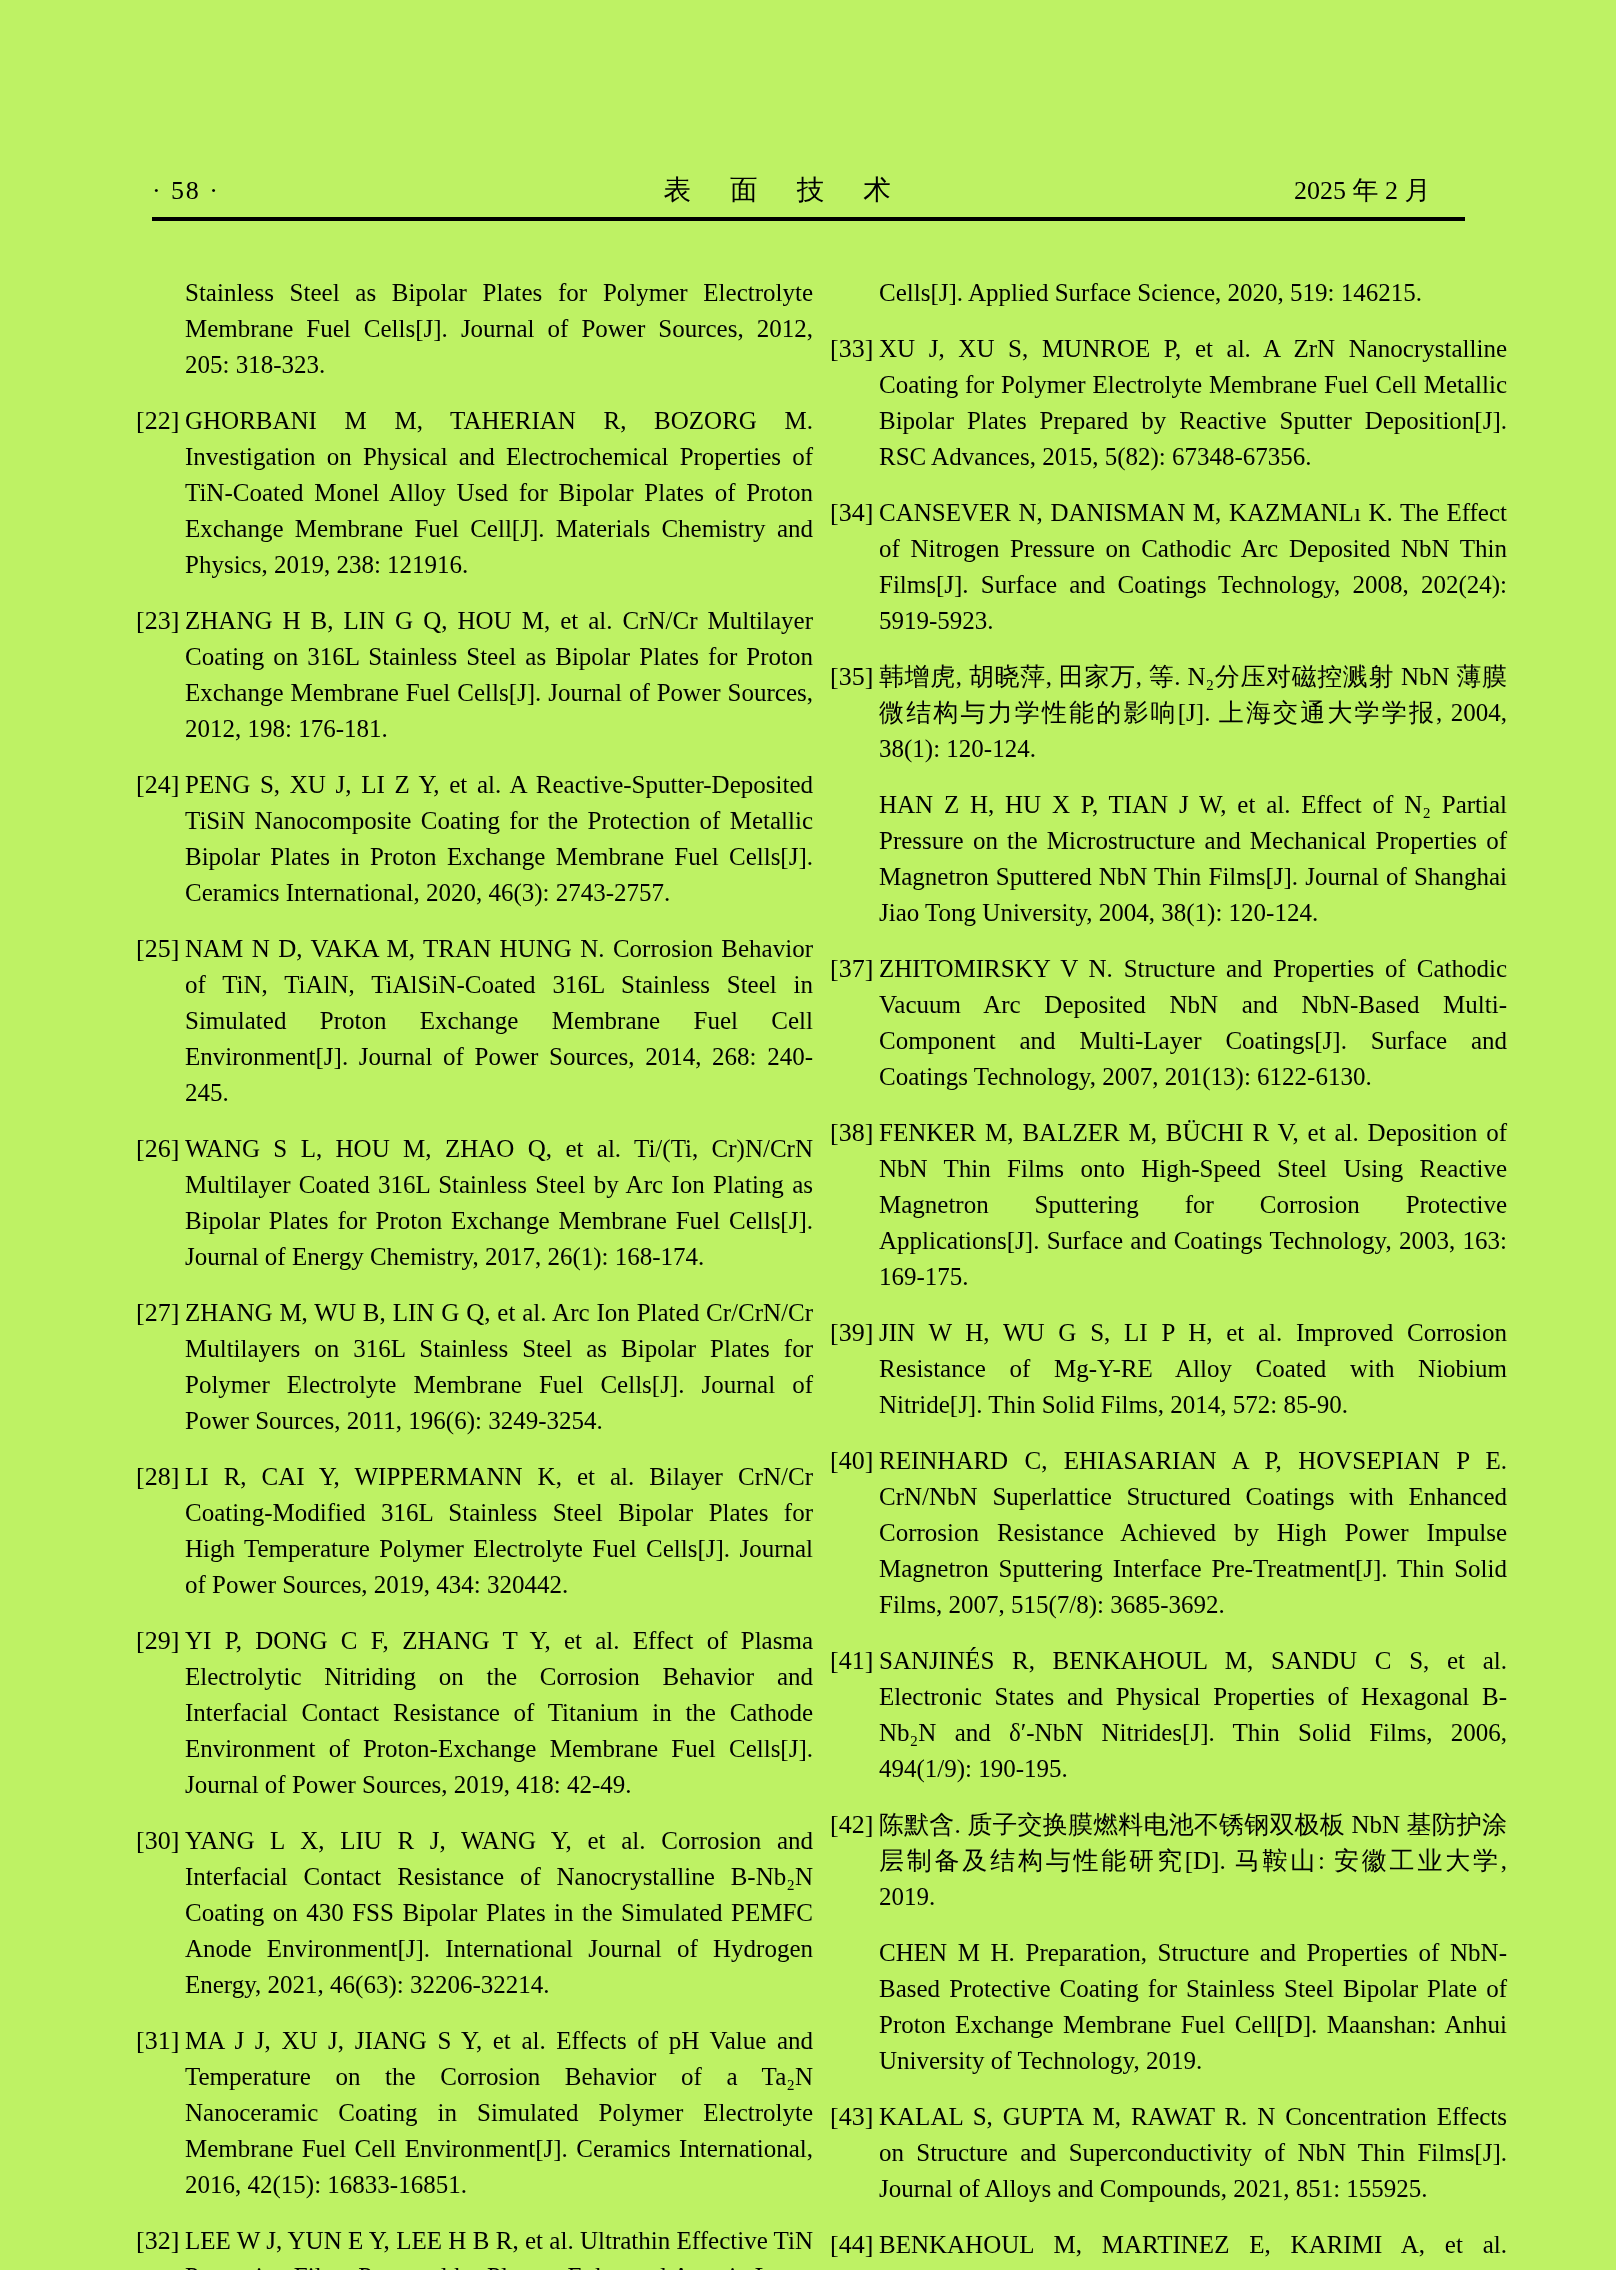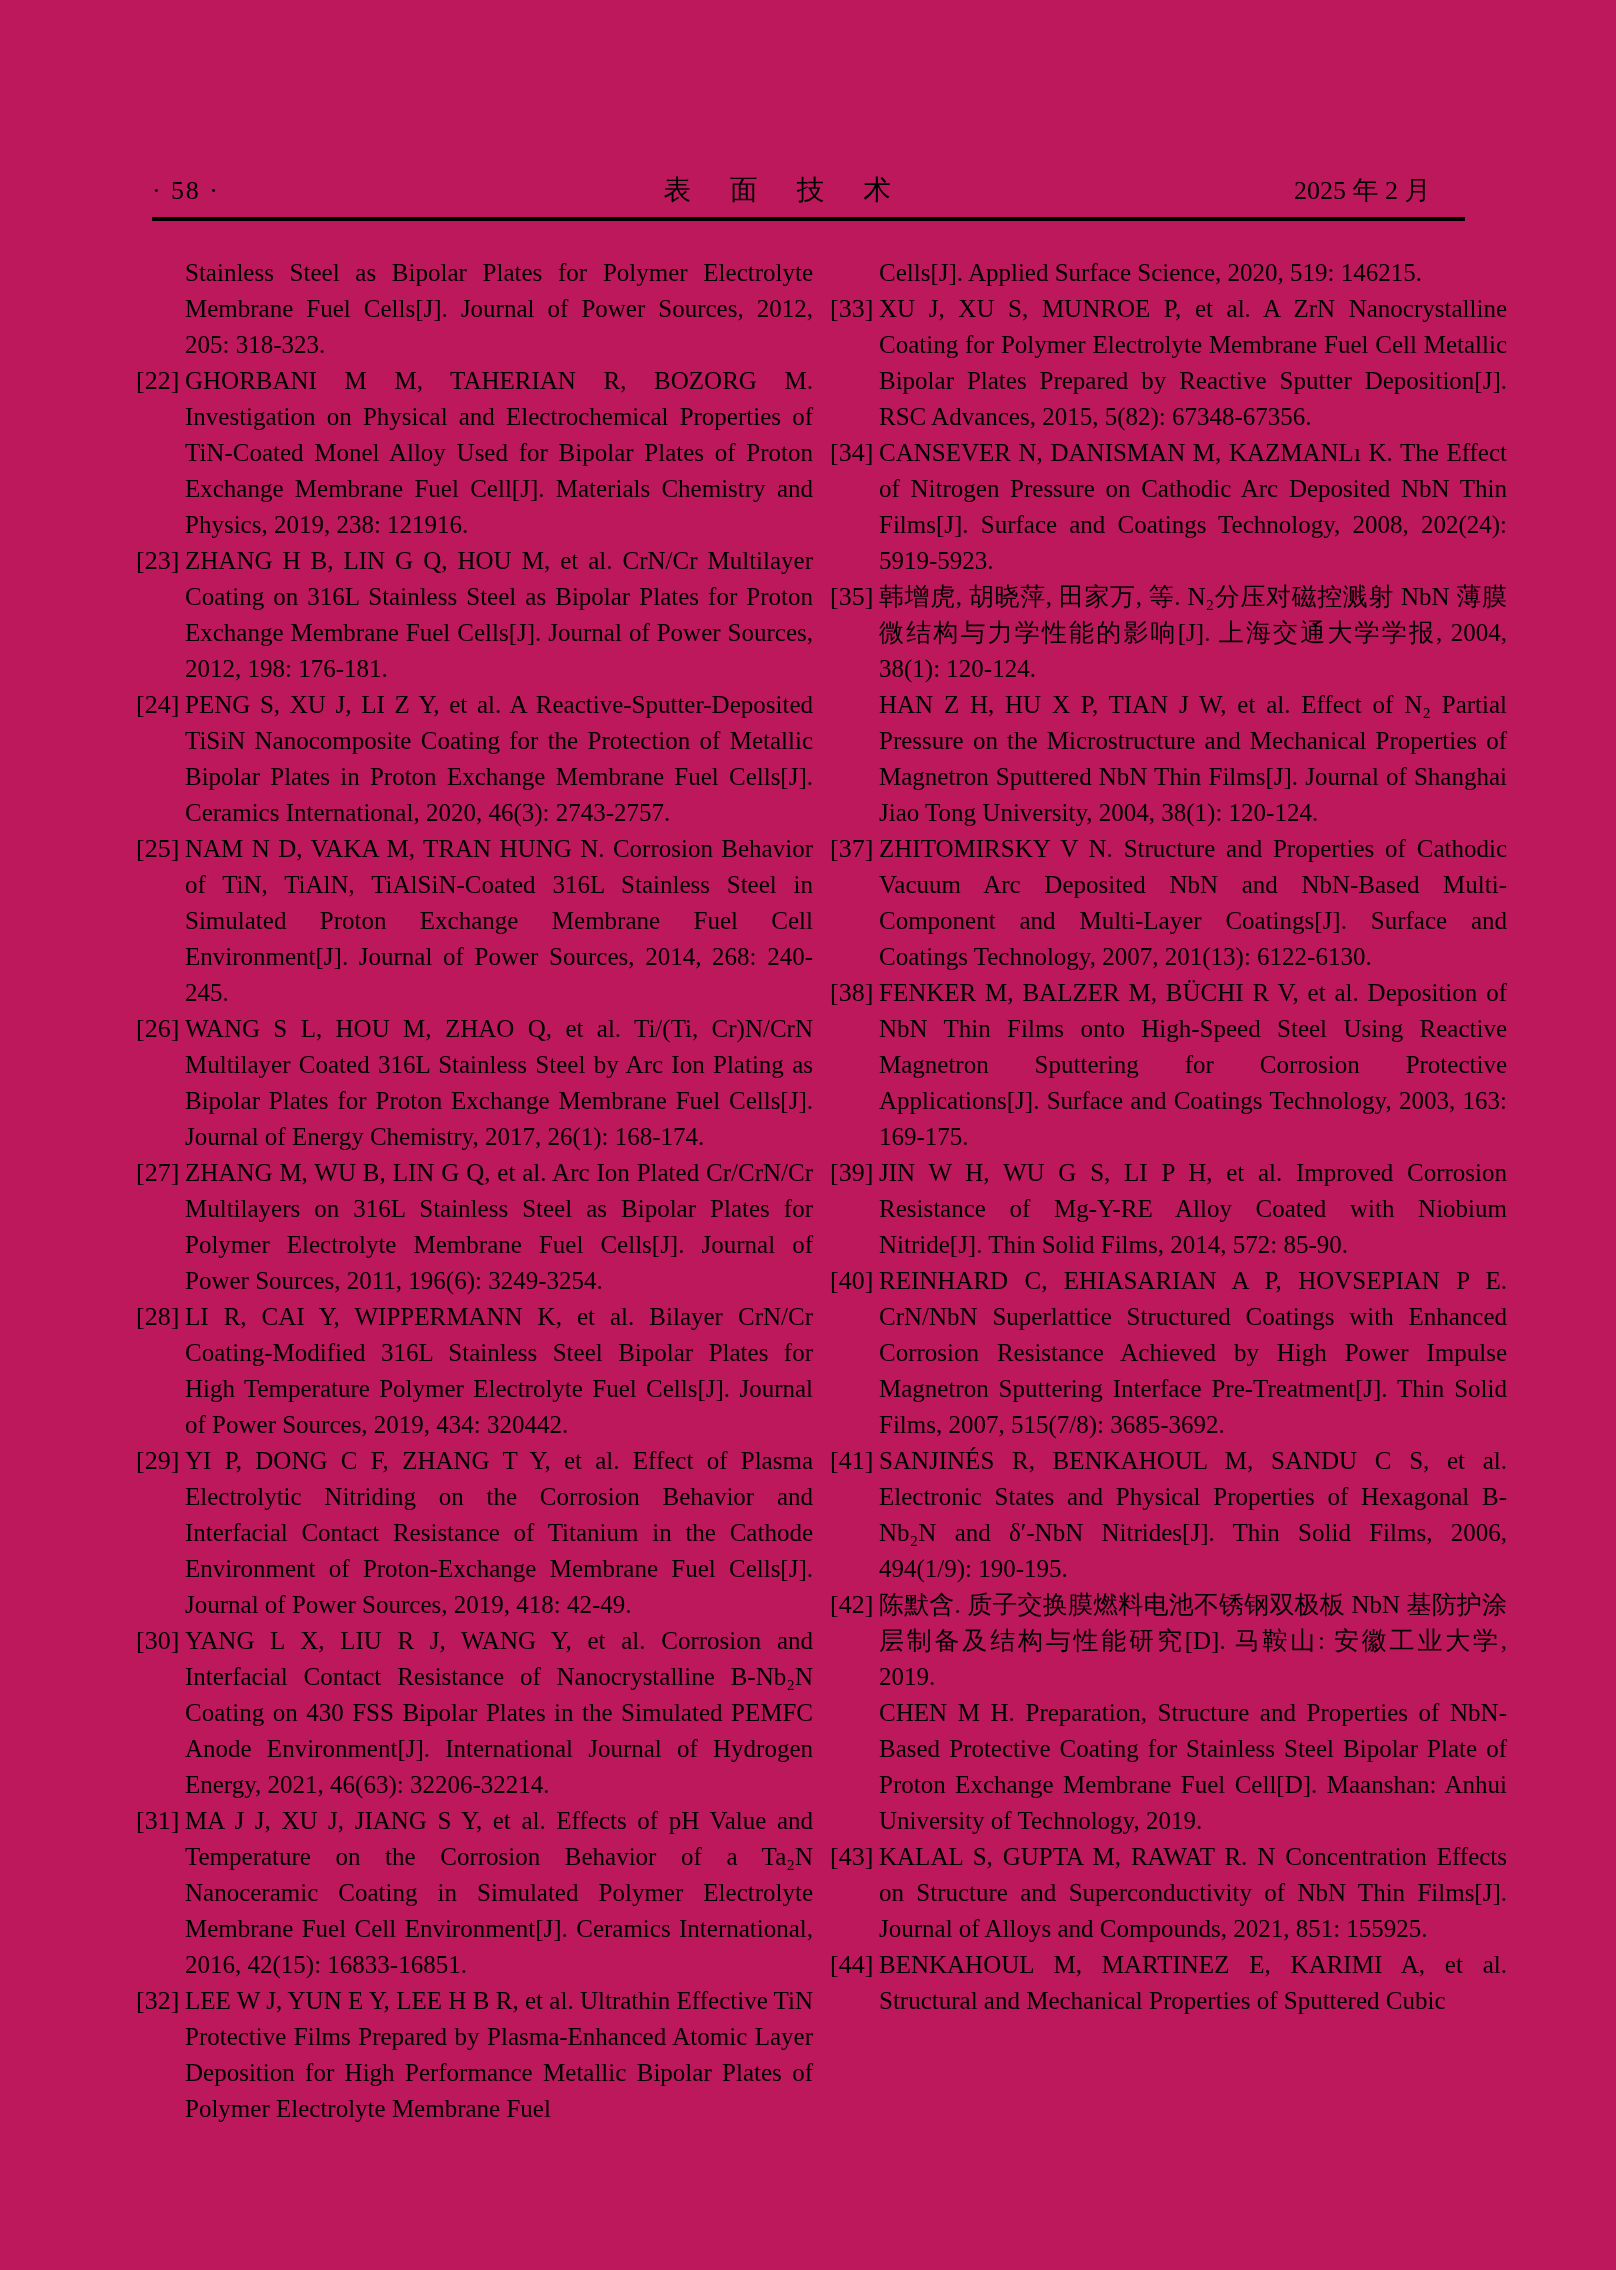--- a/index.html
+++ b/index.html
@@ -10,21 +10,21 @@
   body {
     width: 1617px;
     height: 2270px;
     position: relative;
     font-family: "Liberation Serif", "DejaVu Serif", serif;
     color: #000;
   }
   .page {
     position: absolute;
     inset: 0;
-    background: #be185d;
+    background: #bef264;
   }
   .page-header {
     position: absolute;
     left: 152px;
     top: 171px;
     width: 1313px;
     display: flex;
     justify-content: space-between;
     align-items: baseline;
     font-size: 26px;
@@ -54,20 +54,21 @@
   .column {
     position: absolute;
     top: 255px;
     width: 677px;
   }
   .column-left  { left: 136px; }
   .column-right { left: 830px; }
   .ref {
     display: flex;
     align-items: flex-start;
+    margin-top: 20px;
   }
   .ref-label {
     flex: 0 0 49px;
     width: 49px;
     font-size: 26px;
     line-height: 36px;
   }
   .ref-text {
     flex: 1 1 auto;
     font-size: 25px;

